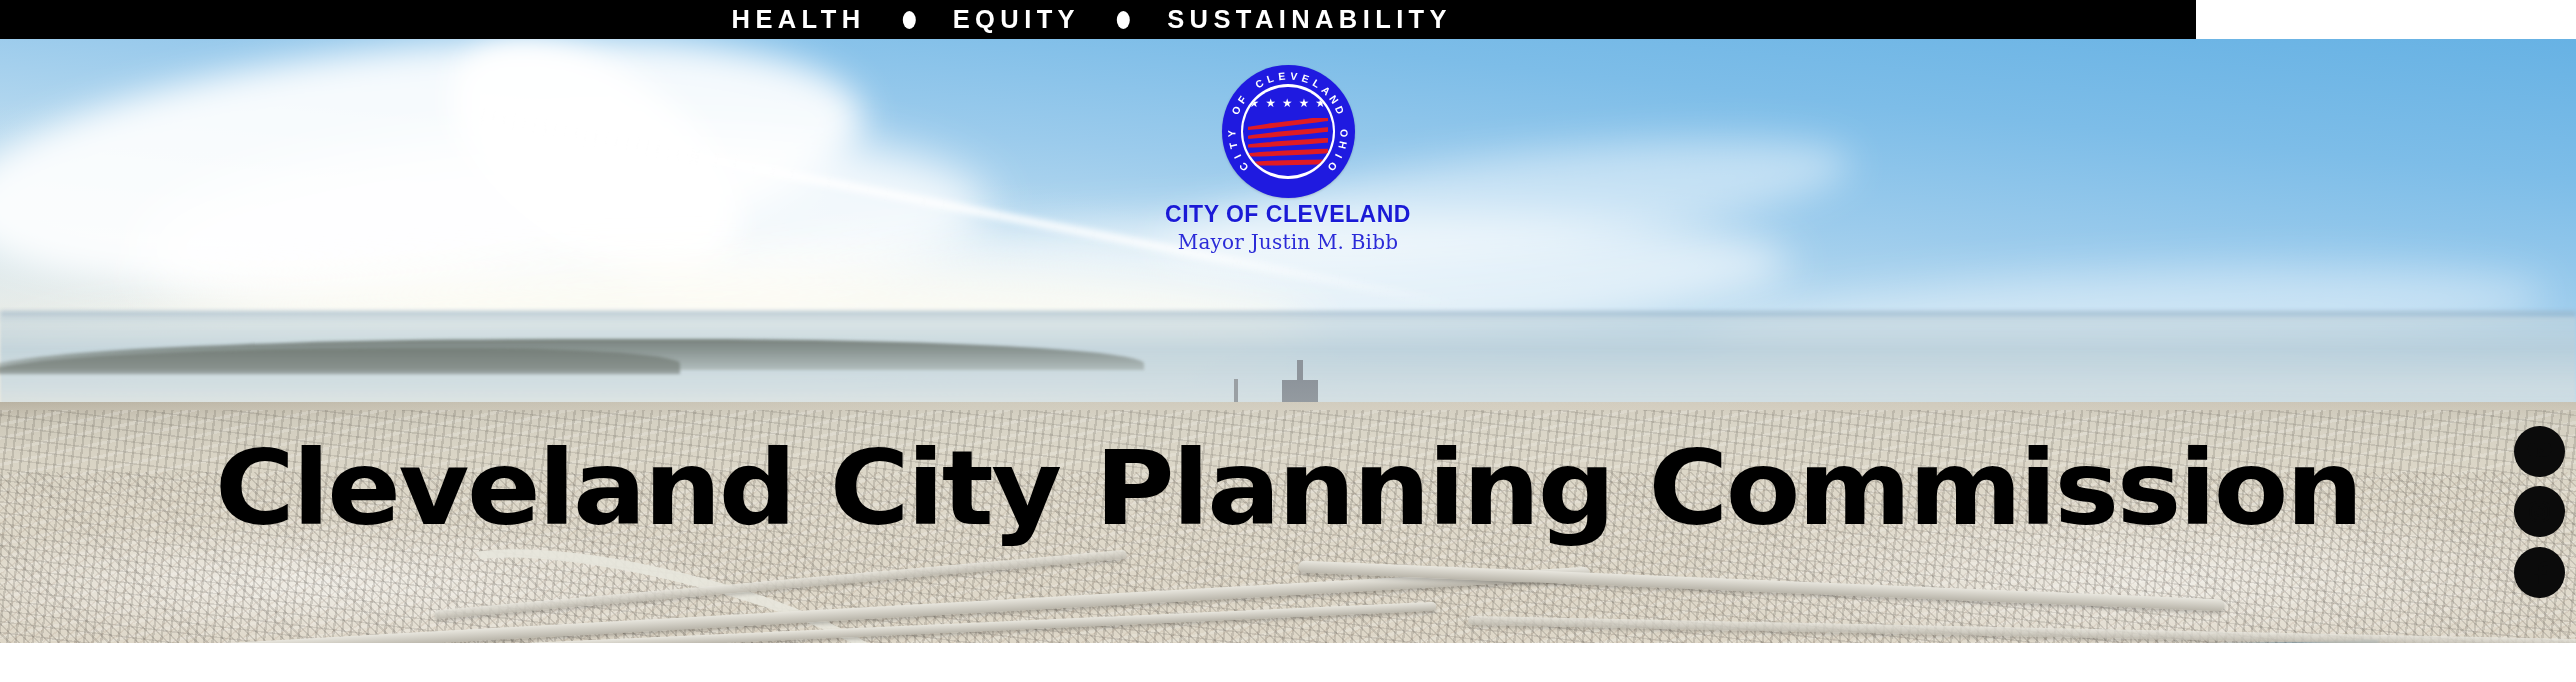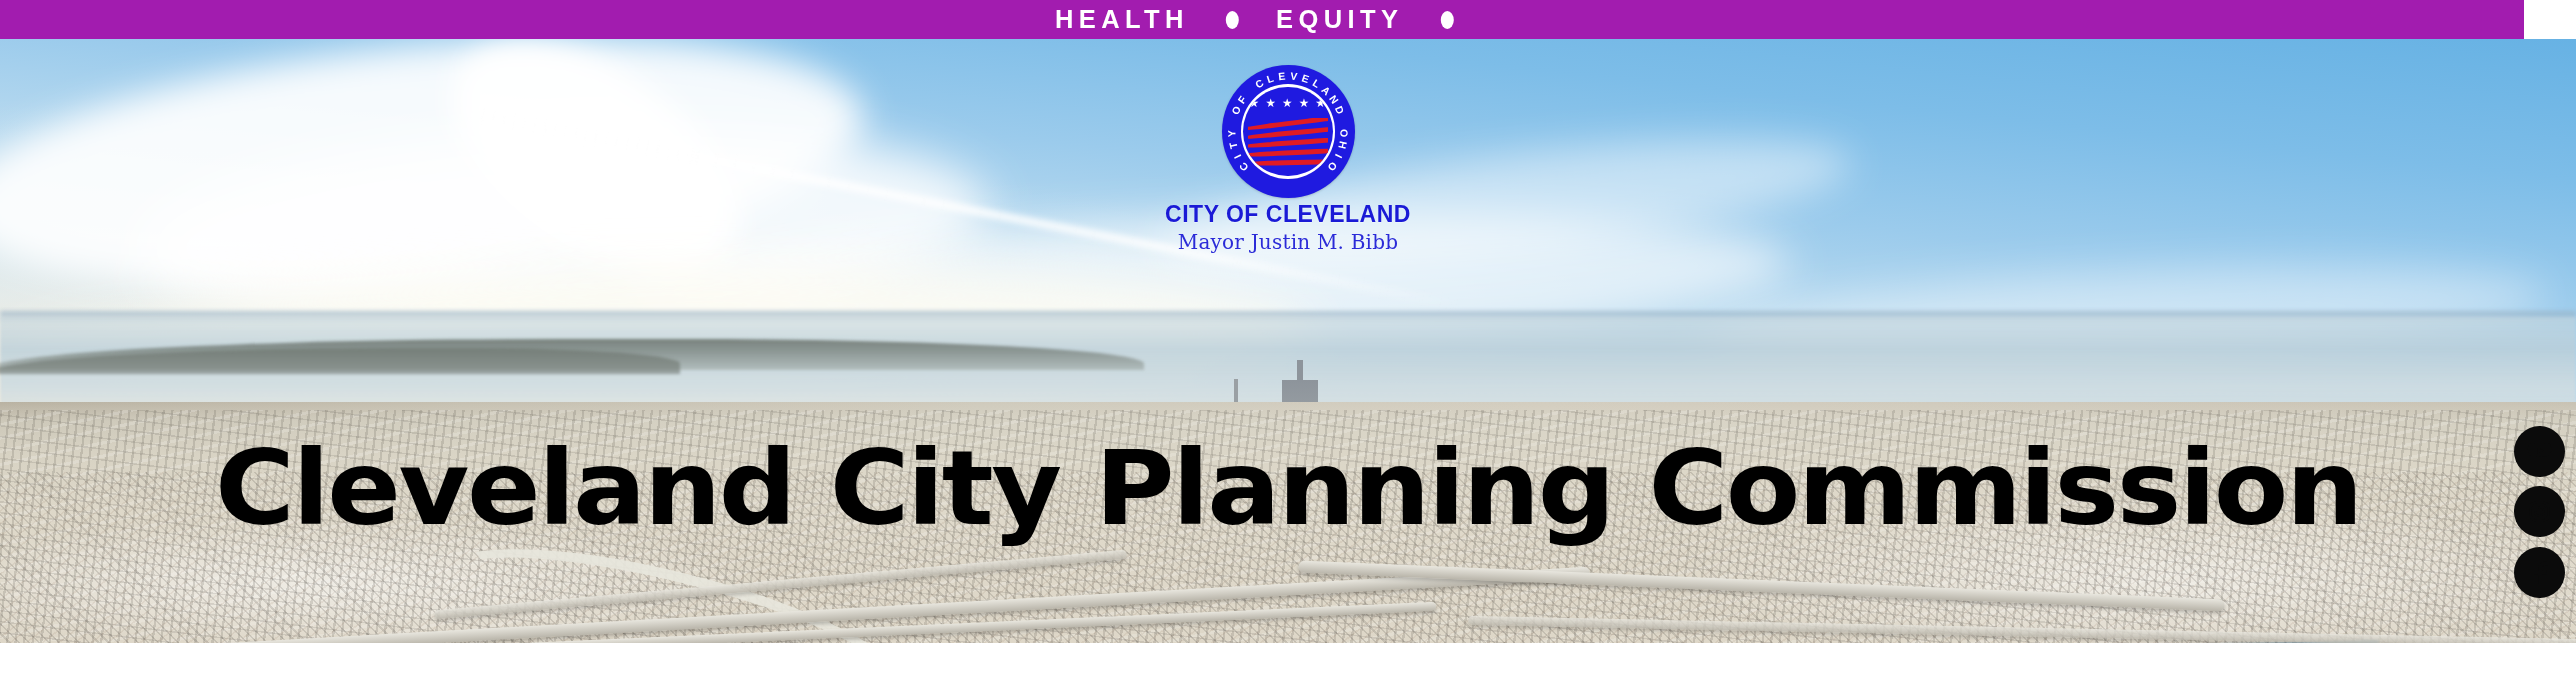--- a/index.html
+++ b/index.html
@@ -5,22 +5,22 @@
   * { margin:0; padding:0; box-sizing:border-box; }
   html,body { background:#ffffff; }
   body {
     width:2576px; height:682px;
     font-family:"Liberation Sans", sans-serif;
     overflow:hidden; position:relative;
   }
 
   
   #top-banner{
-    position:absolute; left:0; top:0; width:2524px; height:39px;
-    background:#a21caf;
+    position:absolute; left:0; top:0; width:2196px; height:39px;
+    background:#000000;
     display:flex; align-items:center; justify-content:center;
     z-index:40;
   }
   #top-banner .tagline{
     display:flex; align-items:center; gap:34px;
     color:#ffffff; font-weight:bold; font-size:25.5px;
     letter-spacing:5.4px;
     font-family:"Liberation Sans", sans-serif;
     transform:translateX(-6.2px);
   }
@@ -254,20 +254,21 @@
 </style>
 </head>
 <body>
 
 <div id="top-banner">
   <div class="tagline">
     <span>HEALTH</span>
     <span class="tag-dot"></span>
     <span>EQUITY</span>
     <span class="tag-dot"></span>
+    <span>SUSTAINABILITY</span>
   </div>
 </div>
 
 <div id="photo">
   <div class="sky-base"></div>
   <div class="cloud c1"></div>
   <div class="cloud c2"></div>
   <div class="cloud c3"></div>
   <div class="cloud c4"></div>
   <div class="cloud c5"></div>

